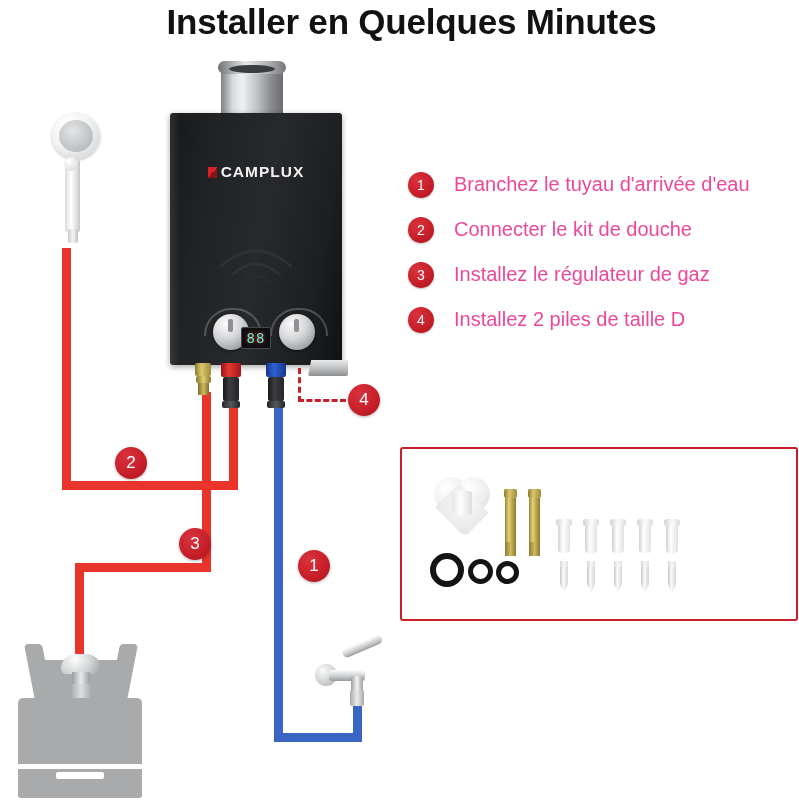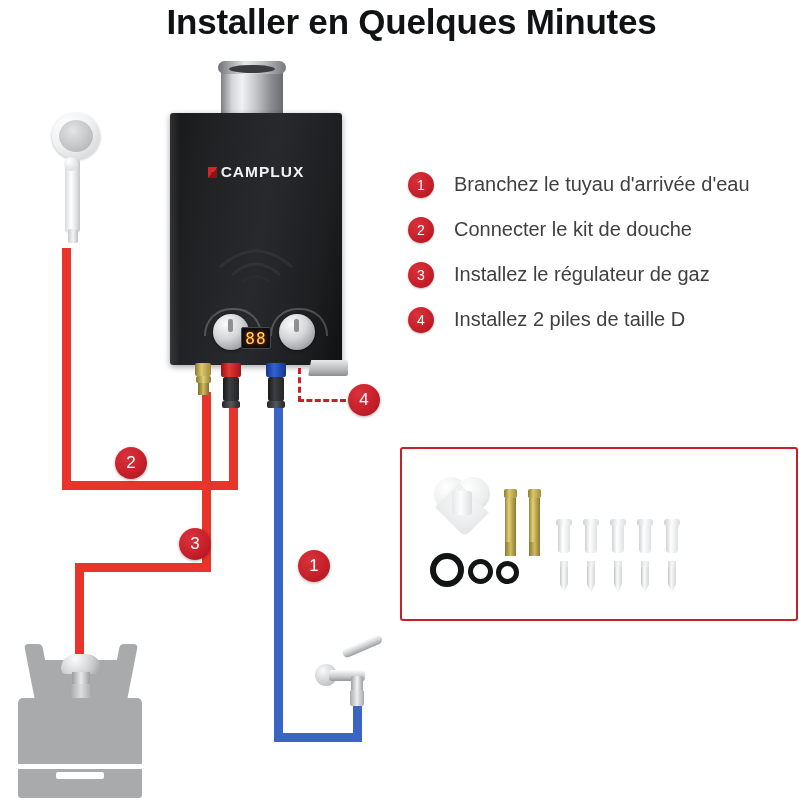--- a/index.html
+++ b/index.html
@@ -16,21 +16,21 @@
 
   
   .steps{position:absolute;left:396px;top:166px;width:390px;}
   .step{display:flex;align-items:center;height:37px;margin-bottom:8px;}
   .badge{
     width:26px;height:26px;border-radius:50%;
     background:radial-gradient(circle at 36% 30%,#d8323c 0%,#c8202a 55%,#a9121c 100%);
     color:#fff;font-size:14px;display:flex;align-items:center;justify-content:center;
     flex:0 0 auto;box-shadow:0 1px 2px rgba(0,0,0,.25);
   }
-  .step-text{margin-left:20px;font-size:20px;color:#404040;white-space:nowrap;}
+  .step-text{margin-left:20px;font-size:20px;color:#ec4899;white-space:nowrap;}
 
   
   .callout{
     position:absolute;width:32px;height:32px;border-radius:50%;
     background:radial-gradient(circle at 36% 30%,#d8323c 0%,#c8202a 55%,#a9121c 100%);
     color:#fff;font-size:17px;display:flex;align-items:center;justify-content:center;
     box-shadow:0 1px 3px rgba(0,0,0,.3);z-index:40;
   }
 
   
@@ -59,22 +59,22 @@
   
   .knob{position:absolute;width:36px;height:36px;border-radius:50%;
     background:radial-gradient(circle at 35% 28%,#fbfbfb 0%,#d6d7d9 42%,#a3a5a8 75%,#7e8083 100%);
     box-shadow:0 1px 3px rgba(0,0,0,.55);z-index:22;}
   .knob::after{content:"";position:absolute;left:15px;top:5px;width:5px;height:13px;
     border-radius:2px;background:#8e9093;}
   .knob-arc{position:absolute;width:54px;height:26px;border:2px solid rgba(255,255,255,.22);
     border-bottom:none;border-radius:27px 27px 0 0;z-index:21;}
   .led{position:absolute;left:229px;top:327px;width:28px;height:20px;border-radius:2px;z-index:22;
     background:#0d0e10;border:1px solid #46484b;display:flex;align-items:center;justify-content:center;}
-  .led span{font-family:"DejaVu Sans Mono","Liberation Mono",monospace;font-size:16px;
-    color:#fde047;letter-spacing:1px;text-shadow:0 0 4px #ff2a22;}
+  .led span{font-family:"DejaVu Sans Mono","Liberation Mono",monospace;font-size:14px;
+    color:#5eead4;letter-spacing:1px;text-shadow:0 0 4px #ff2a22;}
 
   
   .fit{position:absolute;z-index:24;}
   .fit .cap{width:16px;height:16px;border-radius:2px;}
   .fit .body{width:13px;height:26px;margin:0 auto;border-radius:2px;
     background:linear-gradient(90deg,#17181a,#3c3e41 40%,#222426);}
   .fit .nut{width:15px;height:7px;margin:0 auto;border-radius:2px;
     background:linear-gradient(90deg,#232527,#55585b,#222426);}
 
   

